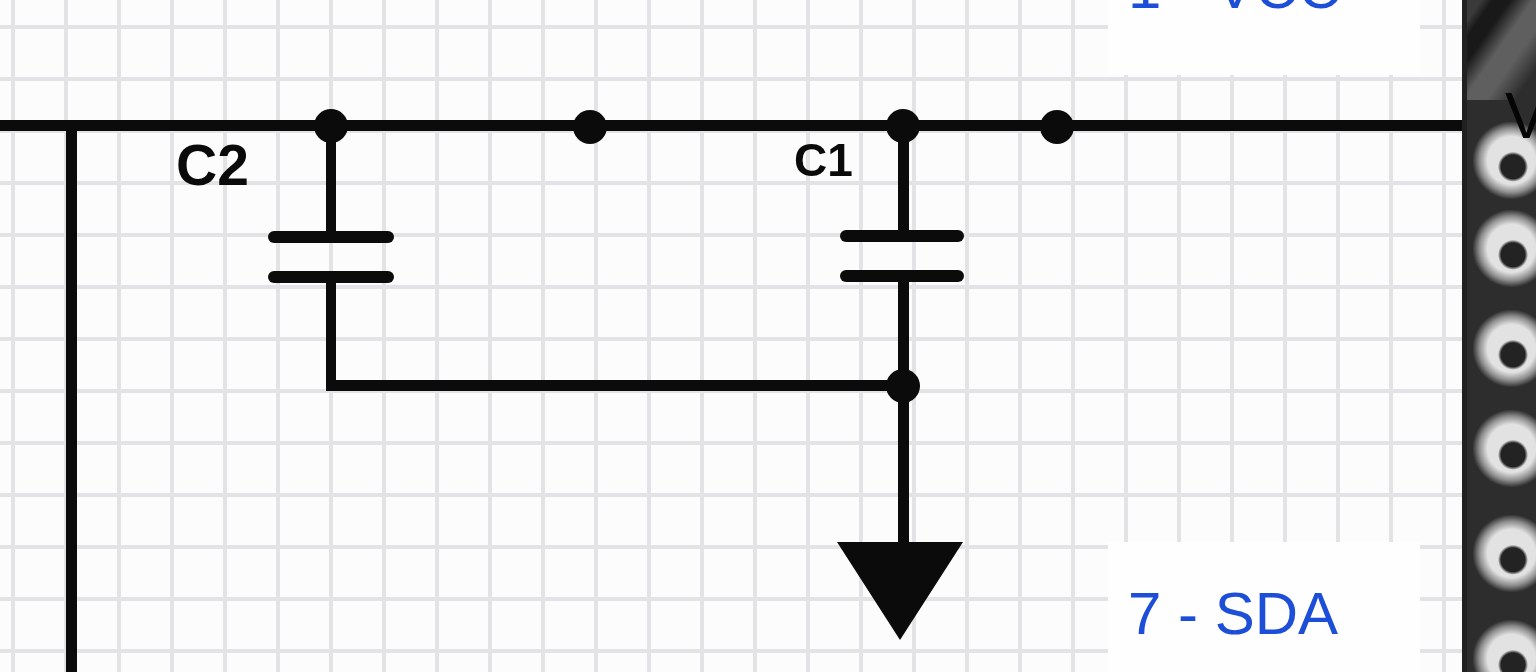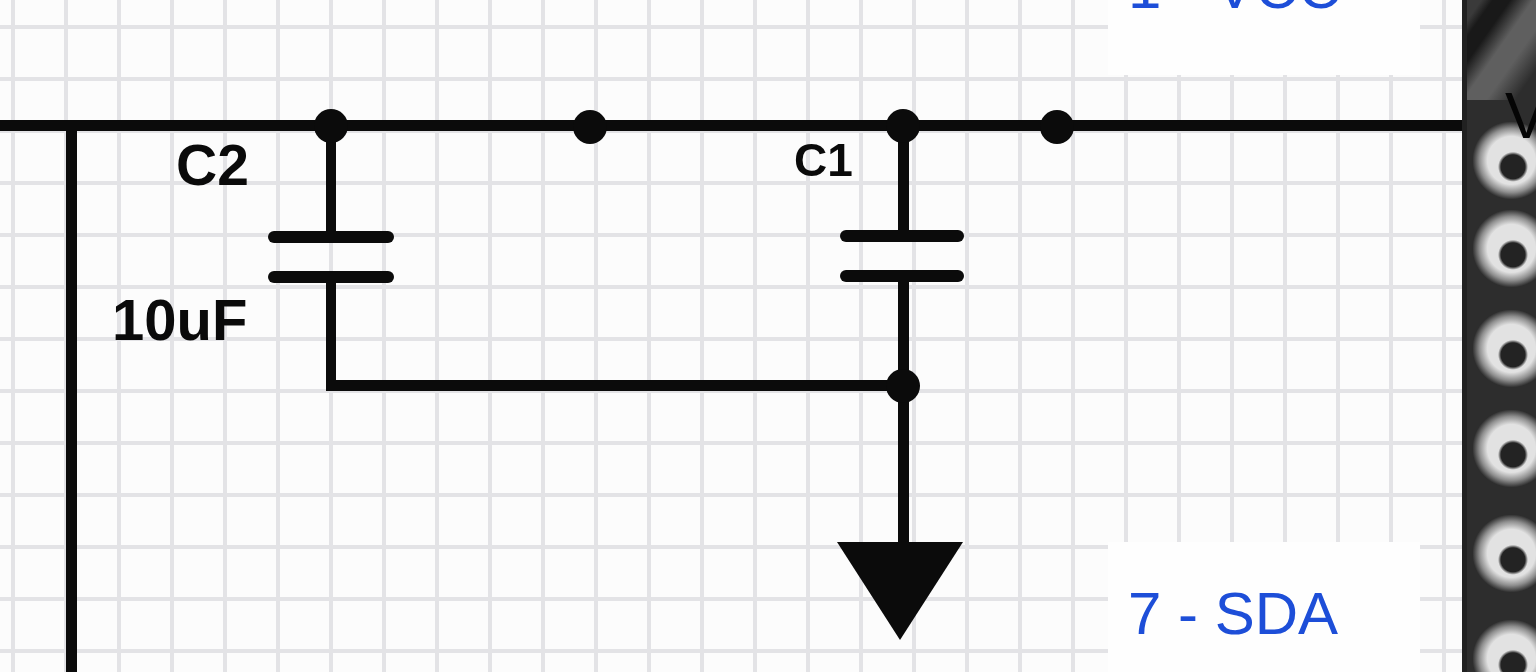--- a/index.html
+++ b/index.html
@@ -82,21 +82,20 @@
 
   <div class="gnd-triangle" style="left:837px;top:542px;"></div>
 
   <div class="dot" style="left:314px;top:109px;"></div>
   <div class="dot" style="left:573px;top:110px;"></div>
   <div class="dot" style="left:886px;top:109px;"></div>
   <div class="dot" style="left:1040px;top:110px;"></div>
   <div class="dot" style="left:886px;top:369px;"></div>
 
   <div class="ref-label" style="left:176px;top:137px;font-size:57px;">C2</div>
-  <div class="ref-label" style="left:112px;top:291px;font-size:58px;">10uF</div>
   <div class="ref-label" style="left:746px;top:137px;font-size:46px;margin-left:48px;">C1</div>
 
   <div class="pin-box" style="left:1108px;top:0;width:312px;height:75px;">
     <div class="pin-text" style="left:20px;top:-42px;">1 - VCC</div>
   </div>
 
   <div class="pin-box" style="left:1108px;top:542px;width:312px;height:130px;">
     <div class="pin-text" style="left:20px;top:42px;">7 - SDA</div>
   </div>
 

